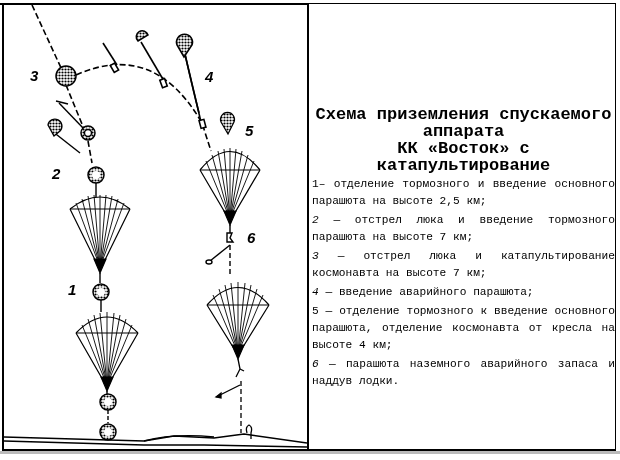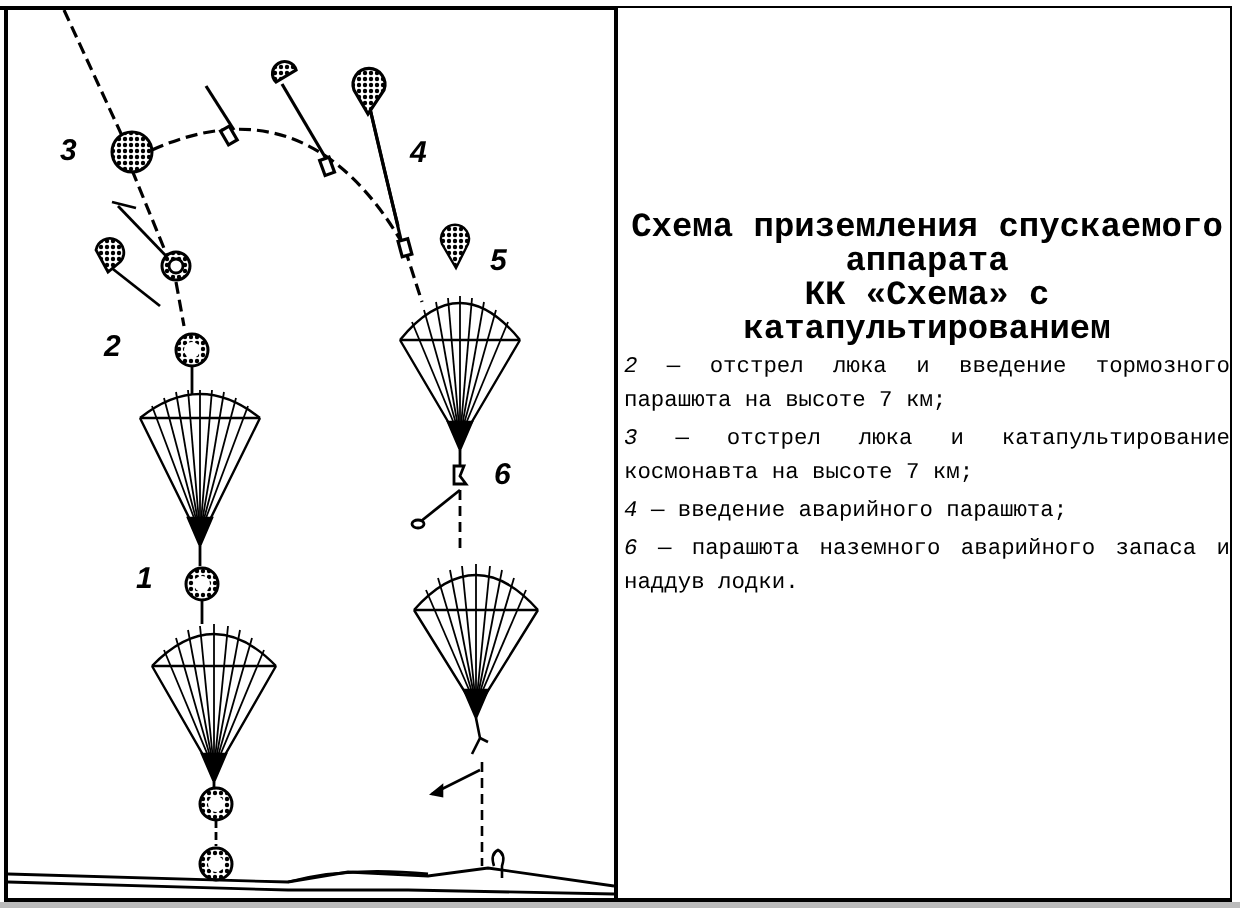--- a/index.html
+++ b/index.html
@@ -190,19 +190,21 @@
   <span class="label" style="left:48px;top:160px;">2</span>
   <span class="label" style="left:26px;top:62px;">3</span>
   <span class="label" style="left:201px;top:63px;">4</span>
   <span class="label" style="left:241px;top:117px;">5</span>
   <span class="label" style="left:243px;top:224px;">6</span>
 </div>
 
 <div class="text-panel">
   <div class="title">
     <div>Схема приземления спускаемого аппарата</div>
-    <div>КК «Схема» с катапультированием</div>
+    <div>КК «Восток» с катапультирование</div>
   </div>
+  <div class="item"><span class="num plain">1</span><span>–</span> <span>отделение тормозного и введение основного парашюта на высоте 2,5 км;</span></div>
   <div class="item"><span class="num">2</span> <span>—</span> <span>отстрел люка и введение тормозного парашюта на высоте 7 км;</span></div>
   <div class="item"><span class="num">3</span> <span>—</span> <span>отстрел люка и катапультирование космонавта на высоте 7 км;</span></div>
   <div class="item"><span class="num">4</span> <span>—</span> <span>введение аварийного парашюта;</span></div>
+  <div class="item"><span class="num plain">5</span> <span>—</span> <span>отделение тормозного к введение основного парашюта, отделение космонавта от кресла на высоте 4 км;</span></div>
   <div class="item"><span class="num">6</span> <span>—</span> <span>парашюта наземного аварийного запаса и наддув лодки.</span></div>
 </div>
 
 </body></html>

